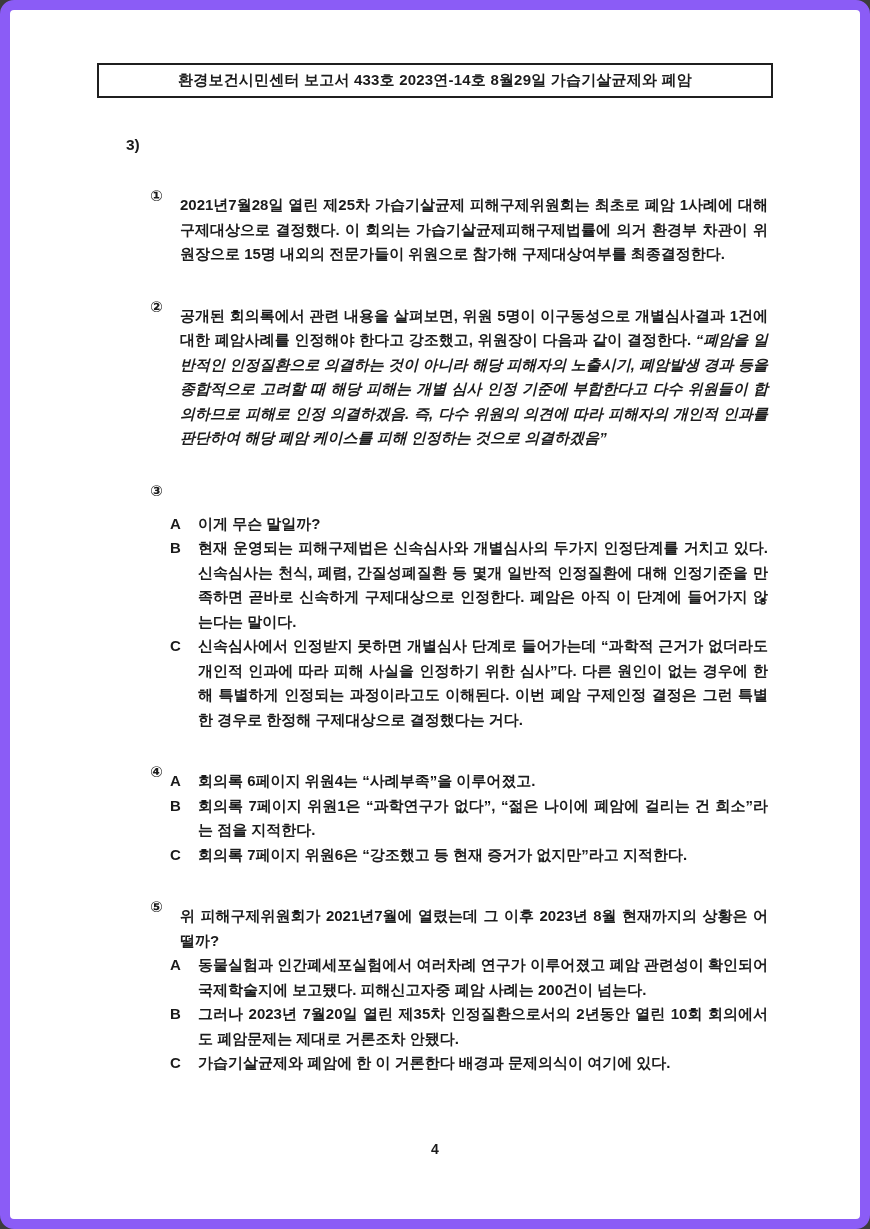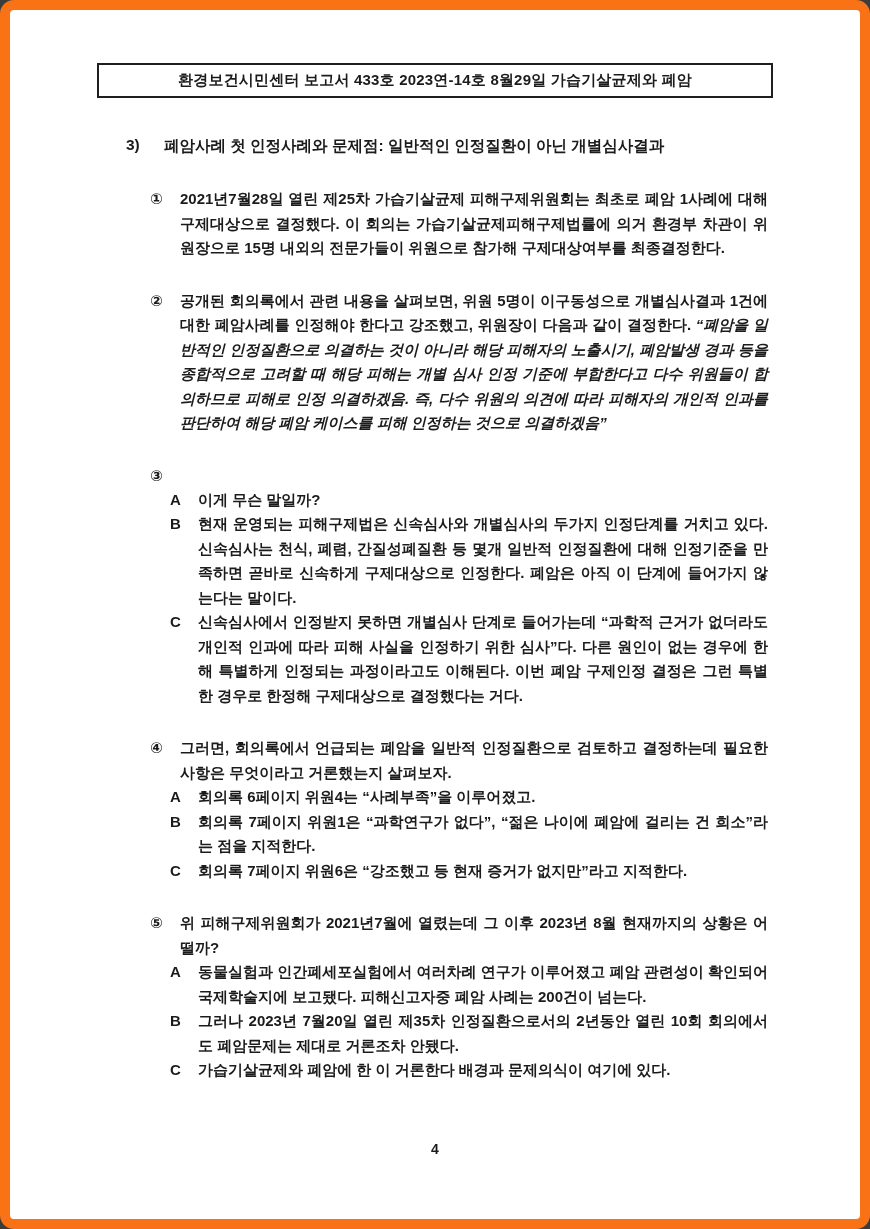--- a/index.html
+++ b/index.html
@@ -7,21 +7,21 @@
   body {
     width: 870px; height: 1229px;
     background: #3c3c3c;
     font-family: "Liberation Sans", "DejaVu Sans", sans-serif;
     color: #1b1b1b;
   }
   .page-frame {
     position: absolute; left: 0; top: 0;
     width: 870px; height: 1229px;
     background: #ffffff;
-    border: 10px solid #f97316;
+    border: 10px solid #8b5cf6;
     border-radius: 14px;
     overflow: hidden;
   }
   .header-box {
     margin: 53px auto 0 auto;
     width: 676px;
     border: 2px solid #1f1f1f;
     padding: 6px 4px;
     text-align: center;
     font-size: 15px;
@@ -37,21 +37,21 @@
   .section-heading .sec-num { width: 38px; flex-shrink: 0; }
   .doc-body {
     margin: 30px 0 0 140px;
     width: 618px;
     font-size: 15px;
     line-height: 24.5px;
     font-weight: 600;
   }
   .item { display: flex; margin-bottom: 28px; }
   .item-marker { width: 30px; flex-shrink: 0; font-weight: 600; }
-  .item-content { flex: 1; }
+  .item-content { flex: 1; margin-top: 9px; }
   .item-text { text-align: justify; }
   .quote { font-style: italic; }
   .sublist { margin-left: -10px; }
   .sublist.gapped { margin-top: 24px; }
   .subitem { display: flex; }
   .sub-marker { width: 28px; flex-shrink: 0; font-weight: 600; }
   .sub-text { flex: 1; text-align: justify; }
   .page-number {
     position: absolute;
     left: 0; bottom: 62px;
@@ -65,21 +65,20 @@
 <body>
 
 <div class="page-frame">
 
   <div class="header-box">
     <span>환경보건시민센터 보고서 433호 2023연-14호 8월29일 가습기살균제와 폐암</span>
   </div>
 
   <div class="section-heading">
     <span class="sec-num">3)</span>
-    <span>폐암사례 첫 인정사례와 문제점: 일반적인 인정질환이 아닌 개별심사결과</span>
   </div>
 
   <div class="doc-body">
 
     <div class="item">
       <div class="item-marker">①</div>
       <div class="item-content">
         <div class="item-text">2021년7월28일 열린 제25차 가습기살균제 피해구제위원회는 최초로 폐암 1사례에 대해 구제대상으로 결정했다. 이 회의는 가습기살균제피해구제법률에 의거 환경부 차관이 위원장으로 15명 내외의 전문가들이 위원으로 참가해 구제대상여부를 최종결정한다.</div>
       </div>
     </div>
@@ -110,21 +109,20 @@
             <div class="sub-marker">C</div>
             <div class="sub-text">신속심사에서 인정받지 못하면 개별심사 단계로 들어가는데 “과학적 근거가 없더라도 개인적 인과에 따라 피해 사실을 인정하기 위한 심사”다. 다른 원인이 없는 경우에 한해 특별하게 인정되는 과정이라고도 이해된다. 이번 폐암 구제인정 결정은 그런 특별한 경우로 한정해 구제대상으로 결정했다는 거다.</div>
           </div>
         </div>
       </div>
     </div>
 
     <div class="item">
       <div class="item-marker">④</div>
       <div class="item-content">
-        <div class="item-text">그러면, 회의록에서 언급되는 폐암을 일반적 인정질환으로 검토하고 결정하는데 필요한 사항은 무엇이라고 거론했는지 살펴보자.</div>
         <div class="sublist">
           <div class="subitem">
             <div class="sub-marker">A</div>
             <div class="sub-text">회의록 6페이지 위원4는 “사례부족”을 이루어졌고.</div>
           </div>
           <div class="subitem">
             <div class="sub-marker">B</div>
             <div class="sub-text">회의록 7페이지 위원1은 “과학연구가 없다”, “젊은 나이에 폐암에 걸리는 건 희소”라는 점을 지적한다.</div>
           </div>
           <div class="subitem">

